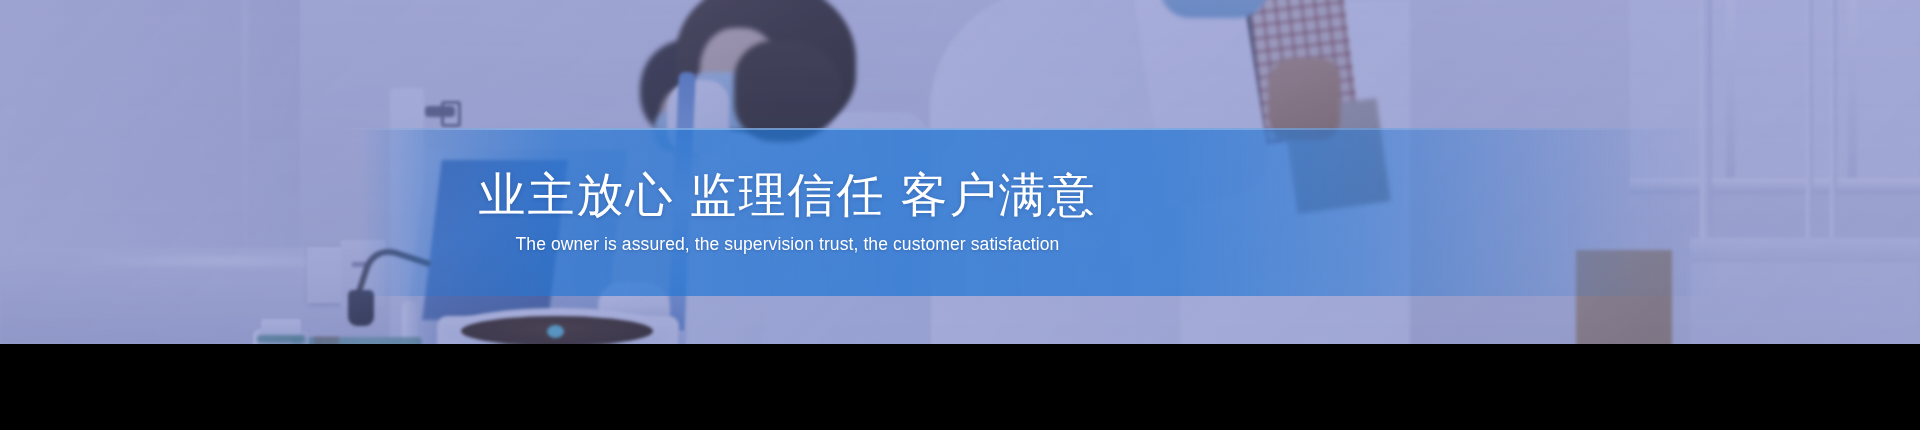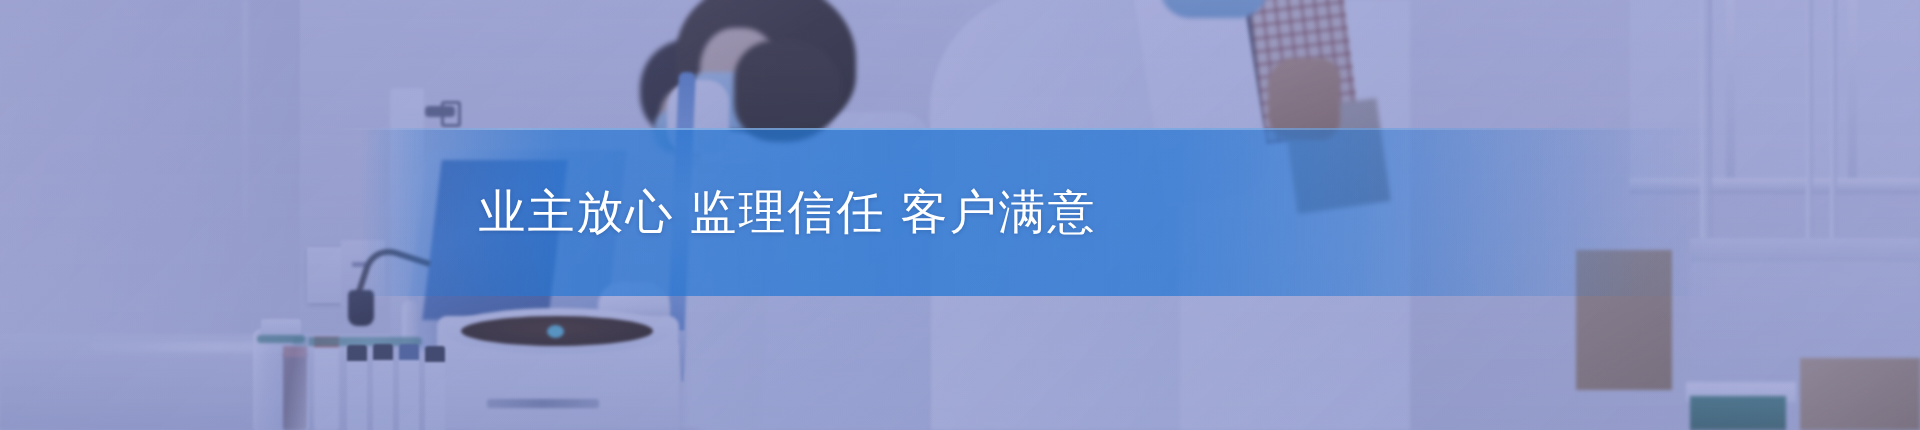--- a/index.html
+++ b/index.html
@@ -4,21 +4,21 @@
 <style>
   html, body {
     margin: 0;
     padding: 0;
     background: #000;
   }
 
   .banner-root {
     position: relative;
     width: 1920px;
-    height: 430px;
+    height: 344px;
     overflow: hidden;
     font-family: "Liberation Sans", "DejaVu Sans", sans-serif;
     background: #8a93c8;
     text-align: center;
   }
 
   
   .photo {
     position: absolute;
     inset: 0;
@@ -710,15 +710,16 @@
     <div class="photo-blur"></div>
     <div class="grade"></div>
     <div class="grade2"></div>
   </div>
 
   <div class="band"></div>
   <div class="band-topline"></div>
 
   <div class="text-block">
     <div class="headline">业主放心 监理信任 客户满意</div>
+    <div class="subline">The owner is assured, the supervision trust, the customer satisfaction</div>
   </div>
 
 </div>
 
 </body></html>

